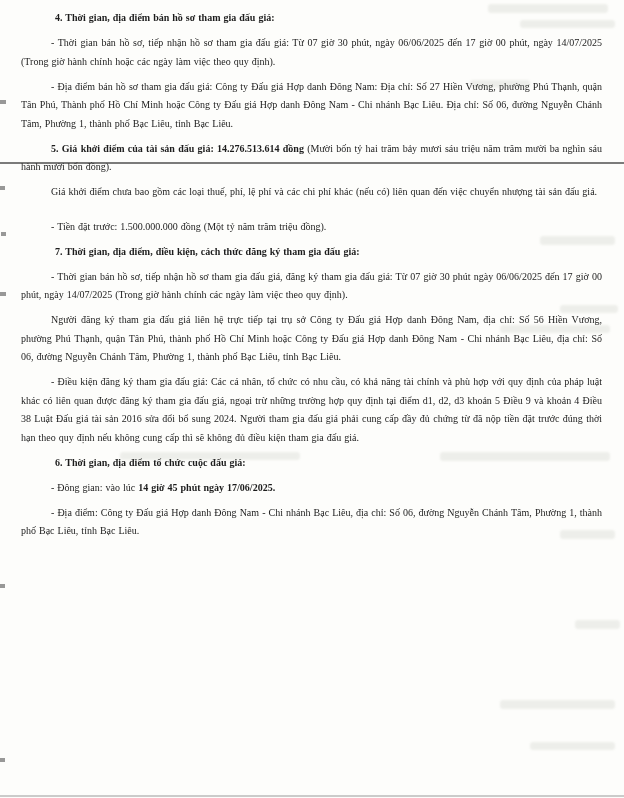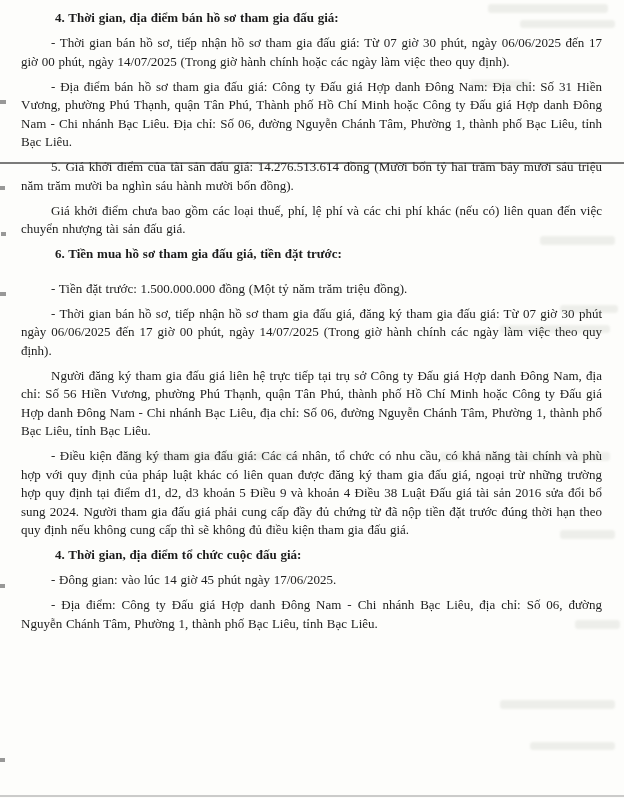--- a/index.html
+++ b/index.html
@@ -7,28 +7,28 @@
     width:624px; height:798px; overflow:hidden;
     background:#ffffff;
     font-family:"Liberation Serif","DejaVu Serif",serif;
   }
   .page {
     position:relative; width:624px; height:798px; overflow:hidden;
     background:#fdfdfb; color:#1c1c1c;
   }
   .doc {
     position:absolute; left:21px; top:9px; width:581px;
-    font-size:13px; line-height:18.5px; text-align:justify;
+    font-size:10px; line-height:18.5px; text-align:justify;
     word-spacing:0.5px;
   }
   .doc p { margin:6.5px 0 0 0; text-indent:30px; }
   .doc p:first-child { margin-top:0; }
   .doc p.h { font-weight:bold; text-indent:34px; }
   .doc p.tight { margin-top:16px; }
-  .doc strong { font-weight:normal; }
+  .doc strong { font-weight:bold; }
 
   
   .scan-line {
     position:absolute; left:0; top:162px; width:624px; height:2px;
     background:#3c3c3c; opacity:.68;
   }
   .bottom-line {
     position:absolute; left:0; top:795px; width:624px; height:1.5px;
     background:#8f8f8f; opacity:.45;
   }
@@ -44,40 +44,40 @@
 </head>
 <body>
 
 <div class="page">
 
   <div class="doc">
     <p class="h">4. Thời gian, địa điểm bán hồ sơ tham gia đấu giá:</p>
 
     <p>- Thời gian bán hồ sơ, tiếp nhận hồ sơ tham gia đấu giá: Từ 07 giờ 30 phút, ngày 06/06/2025 đến 17 giờ 00 phút, ngày 14/07/2025 (Trong giờ hành chính hoặc các ngày làm việc theo quy định).</p>
 
-    <p>- Địa điểm bán hồ sơ tham gia đấu giá: Công ty Đấu giá Hợp danh Đông Nam: Địa chỉ: Số 31 Hiền Vương, phường Phú Thạnh, quận Tân Phú, Thành phố Hồ Chí Minh hoặc Công ty Đấu giá Hợp danh Đông Nam - Chi nhánh Bạc Liêu. Địa chỉ: Số 06, đường Nguyễn Chánh Tâm, Phường 1, thành phố Bạc Liêu, tỉnh Bạc Liêu.</p>
+    <p>- Địa điểm bán hồ sơ tham gia đấu giá: Công ty Đấu giá Hợp danh Đông Nam: Địa chỉ: Số 27 Hiền Vương, phường Phú Thạnh, quận Tân Phú, Thành phố Hồ Chí Minh hoặc Công ty Đấu giá Hợp danh Đông Nam - Chi nhánh Bạc Liêu. Địa chỉ: Số 06, đường Nguyễn Chánh Tâm, Phường 1, thành phố Bạc Liêu, tỉnh Bạc Liêu.</p>
 
     <p><strong>5. Giá khởi điểm của tài sản đấu giá: 14.276.513.614 đồng</strong><span> (Mười bốn tỷ hai trăm bảy mươi sáu triệu năm trăm mười ba nghìn sáu hành mười bốn đồng).</span></p>
 
     <p>Giá khởi điểm chưa bao gồm các loại thuế, phí, lệ phí và các chi phí khác (nếu có) liên quan đến việc chuyển nhượng tài sản đấu giá.</p>
 
-    <p class="h">6. Tiền mua hồ sơ tham gia đấu giá, tiền đặt trước:</p>
 
 
     <p class="tight">- Tiền đặt trước: 1.500.000.000 đồng (Một tỷ năm trăm triệu đồng).</p>
 
+    <p class="h">7. Thời gian, địa điểm, điều kiện, cách thức đăng ký tham gia đấu giá:</p>
 
     <p>- Thời gian bán hồ sơ, tiếp nhận hồ sơ tham gia đấu giá, đăng ký tham gia đấu giá: Từ 07 giờ 30 phút ngày 06/06/2025 đến 17 giờ 00 phút, ngày 14/07/2025 (Trong giờ hành chính các ngày làm việc theo quy định).</p>
 
 
     <p>Người đăng ký tham gia đấu giá liên hệ trực tiếp tại trụ sở Công ty Đấu giá Hợp danh Đông Nam, địa chỉ: Số 56 Hiền Vương, phường Phú Thạnh, quận Tân Phú, thành phố Hồ Chí Minh hoặc Công ty Đấu giá Hợp danh Đông Nam - Chi nhánh Bạc Liêu, địa chỉ: Số 06, đường Nguyễn Chánh Tâm, Phường 1, thành phố Bạc Liêu, tỉnh Bạc Liêu.</p>
 
     <p>- Điều kiện đăng ký tham gia đấu giá: Các cá nhân, tổ chức có nhu cầu, có khả năng tài chính và phù hợp với quy định của pháp luật khác có liên quan được đăng ký tham gia đấu giá, ngoại trừ những trường hợp quy định tại điểm d1, d2, d3 khoản 5 Điều 9 và khoản 4 Điều 38 Luật Đấu giá tài sản 2016 sửa đổi bổ sung 2024. Người tham gia đấu giá phải cung cấp đầy đủ chứng từ đã nộp tiền đặt trước đúng thời hạn theo quy định nếu không cung cấp thì sẽ không đủ điều kiện tham gia đấu giá.</p>
 
-    <p class="h">4. Thời gian, địa điểm tổ chức cuộc đấu giá:</p>
+    <p class="h">6. Thời gian, địa điểm tổ chức cuộc đấu giá:</p>
 
     <p><span>- Đông gian: vào lúc </span><strong>14 giờ 45 phút ngày 17/06/2025.</strong></p>
 
     <p>- Địa điểm: Công ty Đấu giá Hợp danh Đông Nam - Chi nhánh Bạc Liêu, địa chỉ: Số 06, đường Nguyễn Chánh Tâm, Phường 1, thành phố Bạc Liêu, tỉnh Bạc Liêu.</p>
   </div>
 
   <div class="scan-line"></div>
   <div class="bottom-line"></div>
 
   <div class="smudge" style="left:488px; top:4px;  width:120px; height:9px;"></div>

